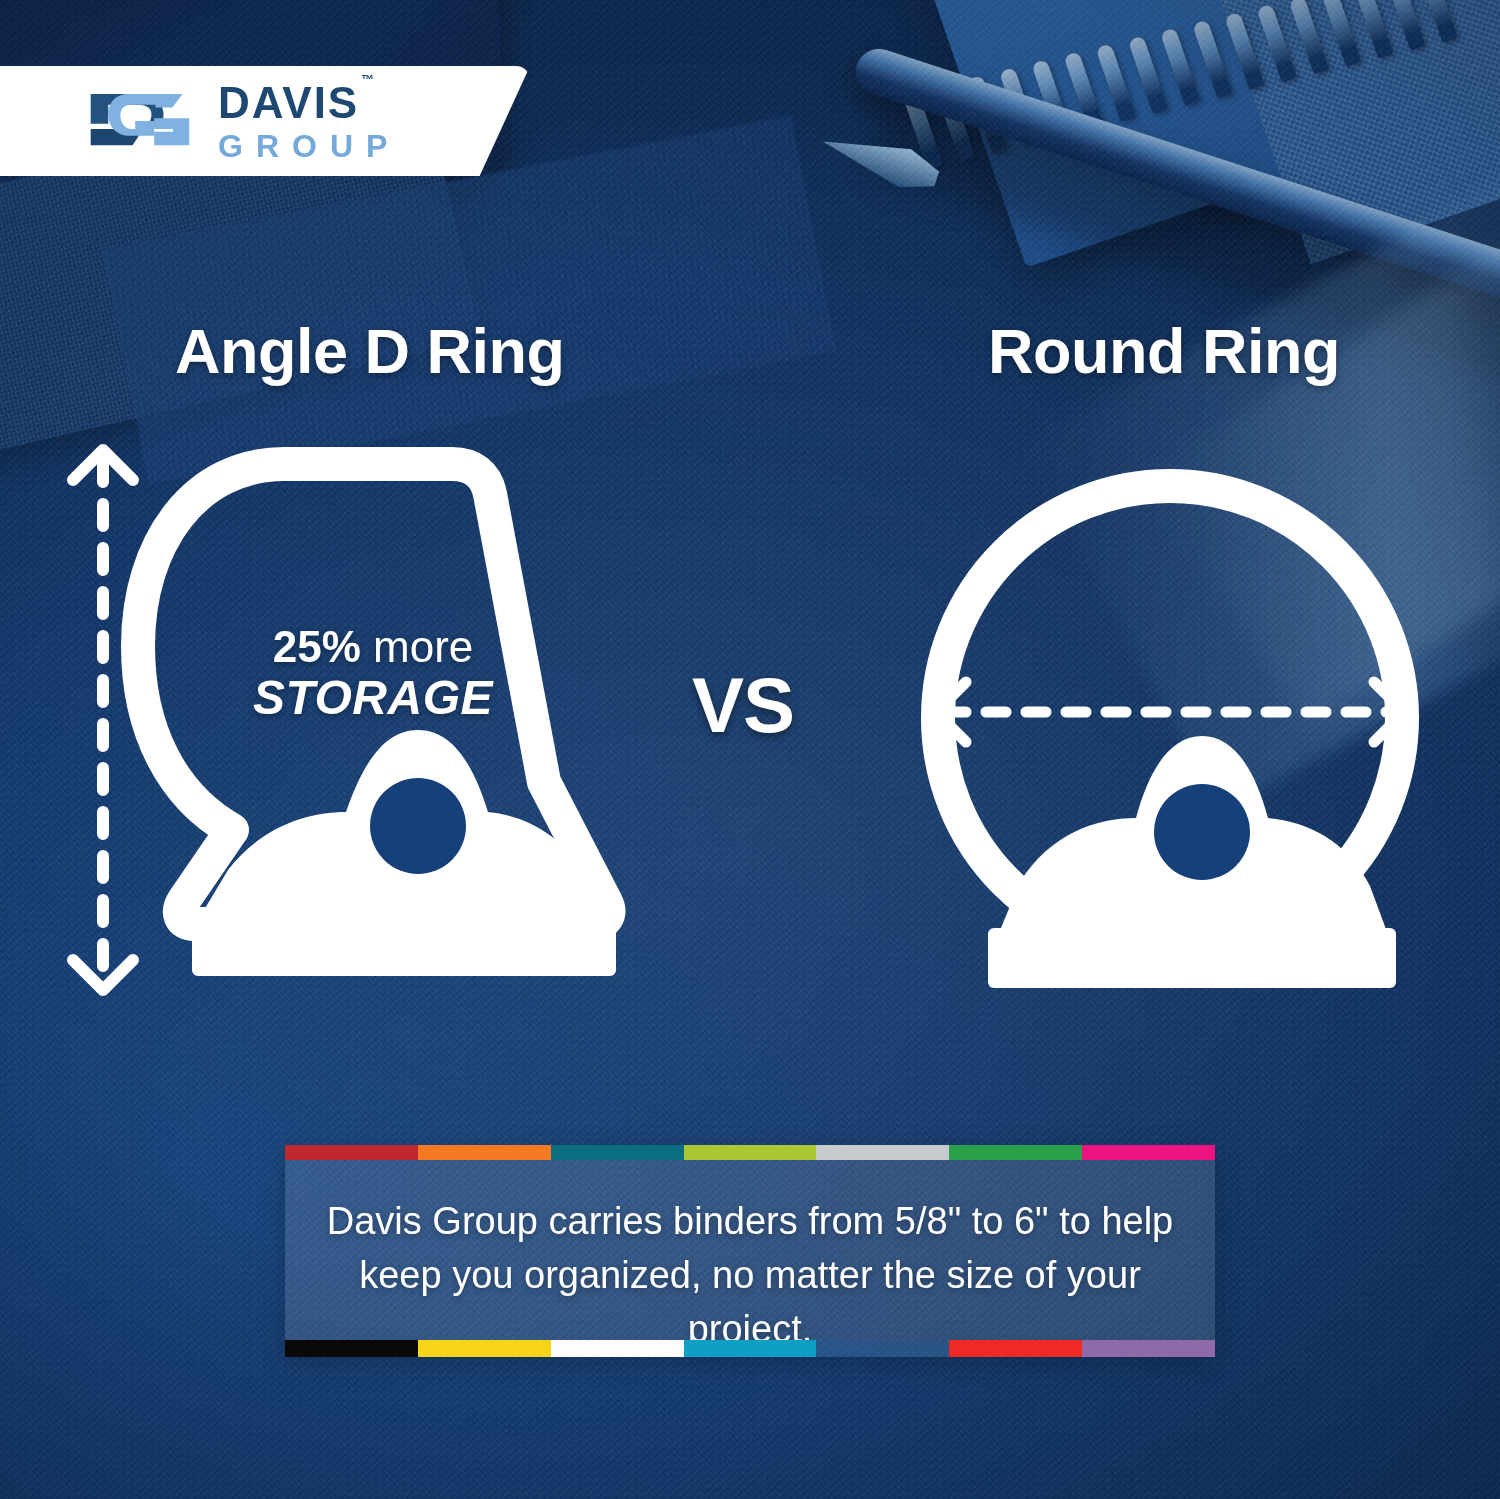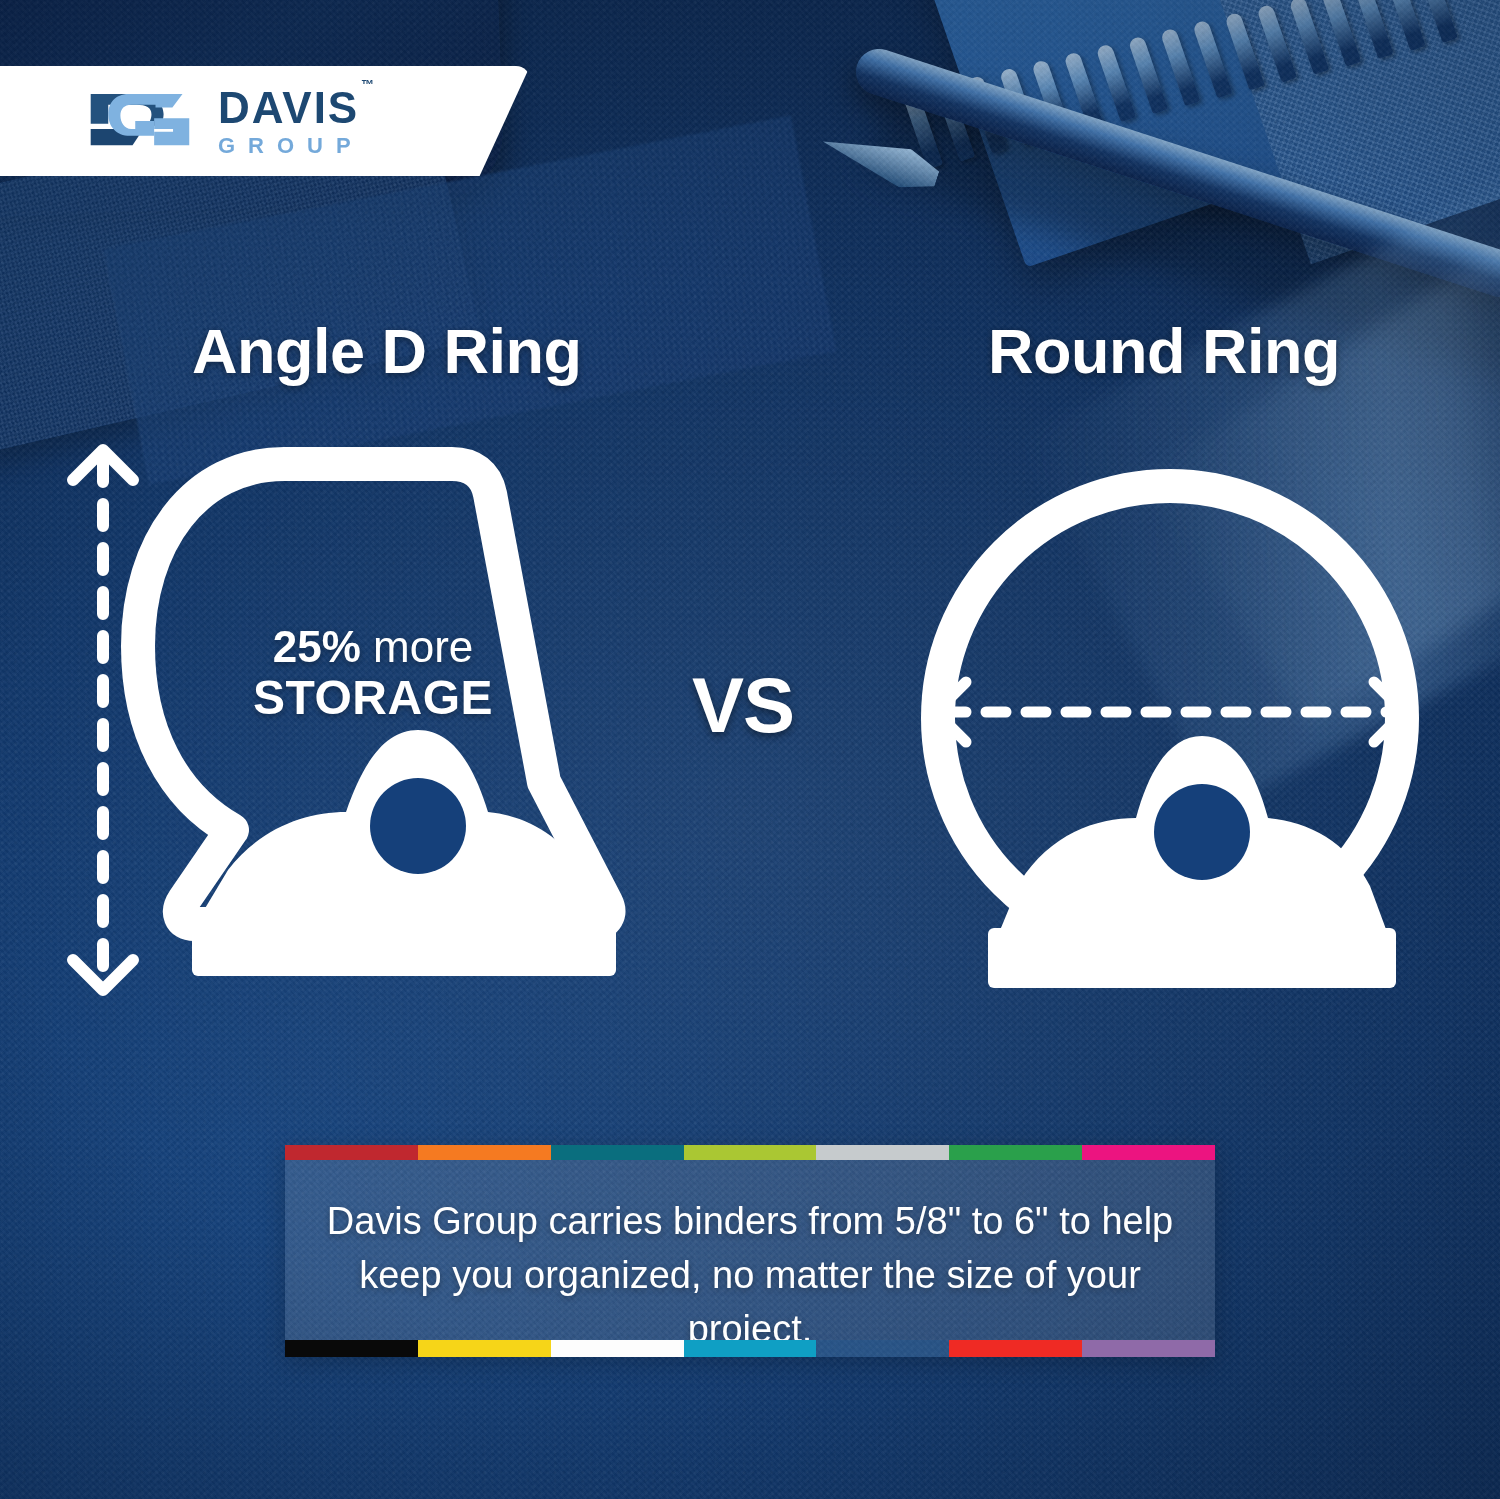--- a/index.html
+++ b/index.html
@@ -136,30 +136,30 @@
   .logo-words{margin-left:22px;display:flex;flex-direction:column;line-height:1;}
   .logo-davis{
     font-size:44px;font-weight:bold;letter-spacing:2px;color:#1d4872;
     position:relative;font-family:"Liberation Sans",sans-serif;
   }
   .logo-tm{
     font-size:13px;vertical-align:super;letter-spacing:0;
     position:relative;top:-18px;left:2px;font-weight:bold;
   }
   .logo-group{
-    font-size:22px;font-weight:bold;letter-spacing:13px;color:#74a9da;margin-top:5px;
+    font-size:32px;font-weight:bold;letter-spacing:13px;color:#74a9da;margin-top:5px;
   }
 
   
   .heading{
     position:absolute;color:#ffffff;font-size:63px;font-weight:bold;
     letter-spacing:-0.5px;white-space:nowrap;
     text-shadow:0 2px 7px rgba(0,0,0,.4);
   }
-  #h-left{left:192px;top:315px;}
+  #h-left{left:175px;top:315px;}
   #h-right{left:988px;top:315px;}
 
   
   .vs-label{
     position:absolute;left:692px;top:660px;
     color:#ffffff;font-size:78px;font-weight:bold;letter-spacing:-1px;
     text-shadow:0 3px 9px rgba(0,0,0,.45);
   }
 
   
@@ -169,21 +169,21 @@
   #vert-arrow-svg{left:55px;top:430px;}
 
   
   .storage-callout{
     position:absolute;left:243px;top:625px;width:260px;
     text-align:center;color:#fff;line-height:1.02;
     text-shadow:0 2px 6px rgba(0,0,0,.35);
   }
   .storage-line1{font-size:44px;font-weight:normal;}
   .storage-line1 b{font-weight:bold;}
-  .storage-line2{font-size:48px;font-weight:bold;letter-spacing:.5px;margin-top:4px;}
+  .storage-line2{font-size:48px;font-weight:bold;letter-spacing:.5px;margin-top:4px;font-style:italic;}
 
   
   .panel{
     position:absolute;left:285px;top:1145px;width:930px;height:212px;
     background:rgba(255,255,255,.12);
     box-shadow:0 6px 24px rgba(0,0,0,.22);
   }
   .panel-stripes{display:flex;width:100%;height:15px;}
   .panel-stripes span{display:block;height:100%;}
   .panel-stripes.bottom{position:absolute;left:0;bottom:0;height:17px;}

